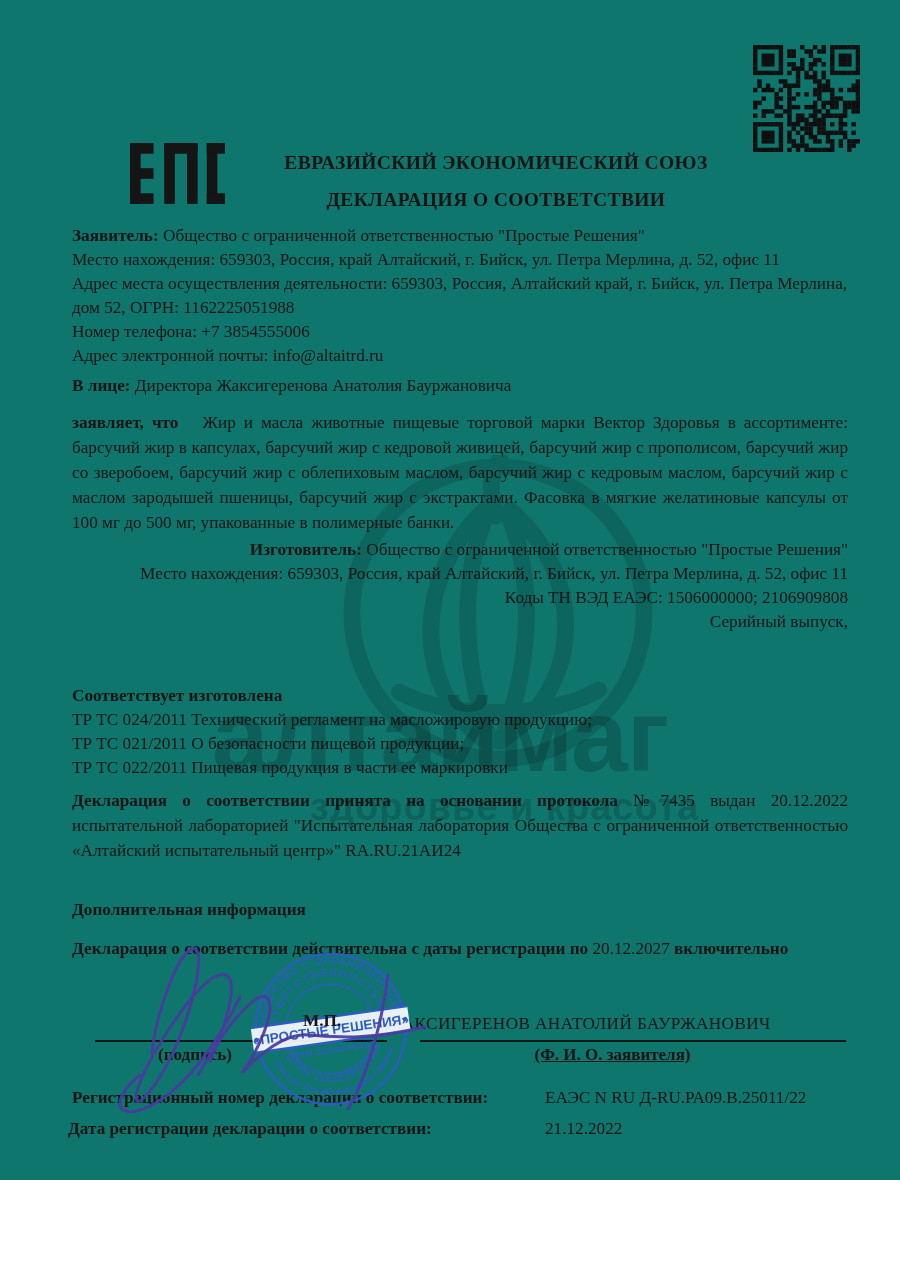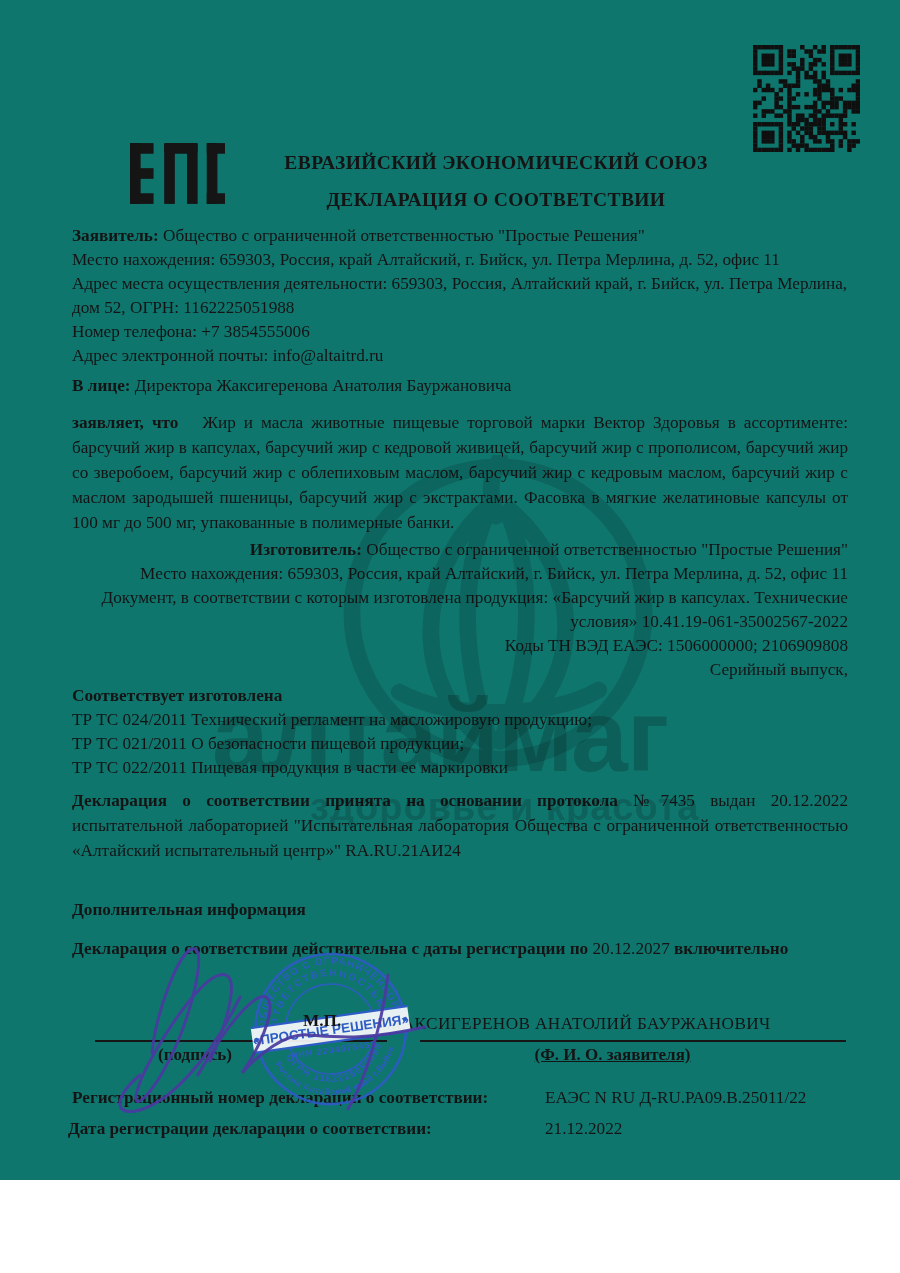--- a/index.html
+++ b/index.html
@@ -404,21 +404,20 @@
   </div>
 
   <div class="block just" style="top:410px;line-height:25px;">
     <b>заявляет, что</b>&nbsp;&nbsp;
     <span>Жир и масла животные пищевые торговой марки Вектор Здоровья в ассортименте: барсучий жир в капсулах, барсучий жир с кедровой живицей, барсучий жир с прополисом, барсучий жир со зверобоем, барсучий жир с облепиховым маслом, барсучий жир с кедровым маслом, барсучий жир с маслом зародышей пшеницы, барсучий жир с экстрактами. Фасовка в мягкие желатиновые капсулы от 100 мг до 500 мг, упакованные в полимерные банки.</span>
   </div>
 
   <div class="block" style="top:538px;text-align:right;">
     <div><b>Изготовитель:</b> <span>Общество с ограниченной ответственностью "Простые Решения"</span></div>
     <div>Место нахождения: 659303, Россия, край Алтайский, г. Бийск, ул. Петра Мерлина, д. 52, офис 11</div>
-    <div>Документ, в соответствии с которым изготовлена продукция: «Барсучий жир в капсулах. Технические условия» 10.41.19-061-35002567-2022</div>
     <div>Коды ТН ВЭД ЕАЭС: 1506000000; 2106909808</div>
     <div>Серийный выпуск,</div>
   </div>
 
   <div class="block" style="top:684px;">
     <div class="b">Соответствует изготовлена</div>
     <div>ТР ТС 024/2011 Технический регламент на масложировую продукцию;</div>
     <div>ТР ТС 021/2011 О безопасности пищевой продукции;</div>
     <div>ТР ТС 022/2011 Пищевая продукция в части ее маркировки</div>
   </div>

